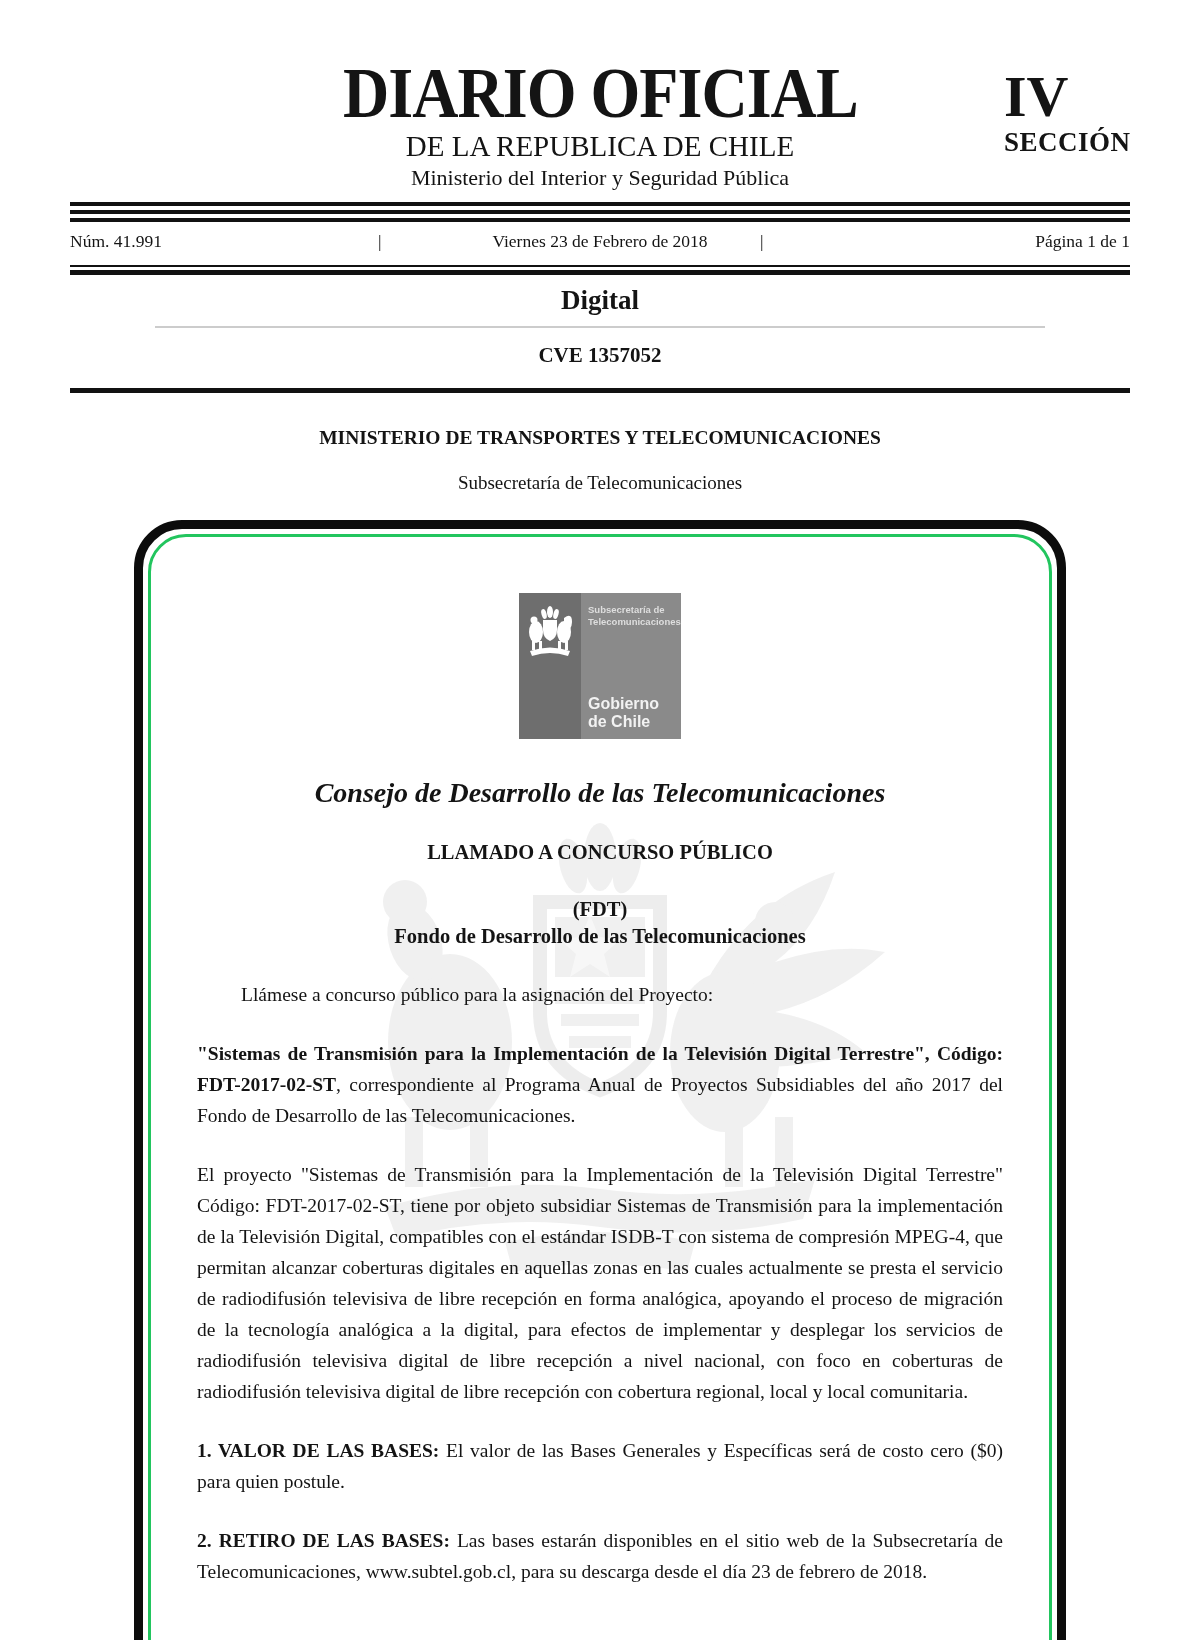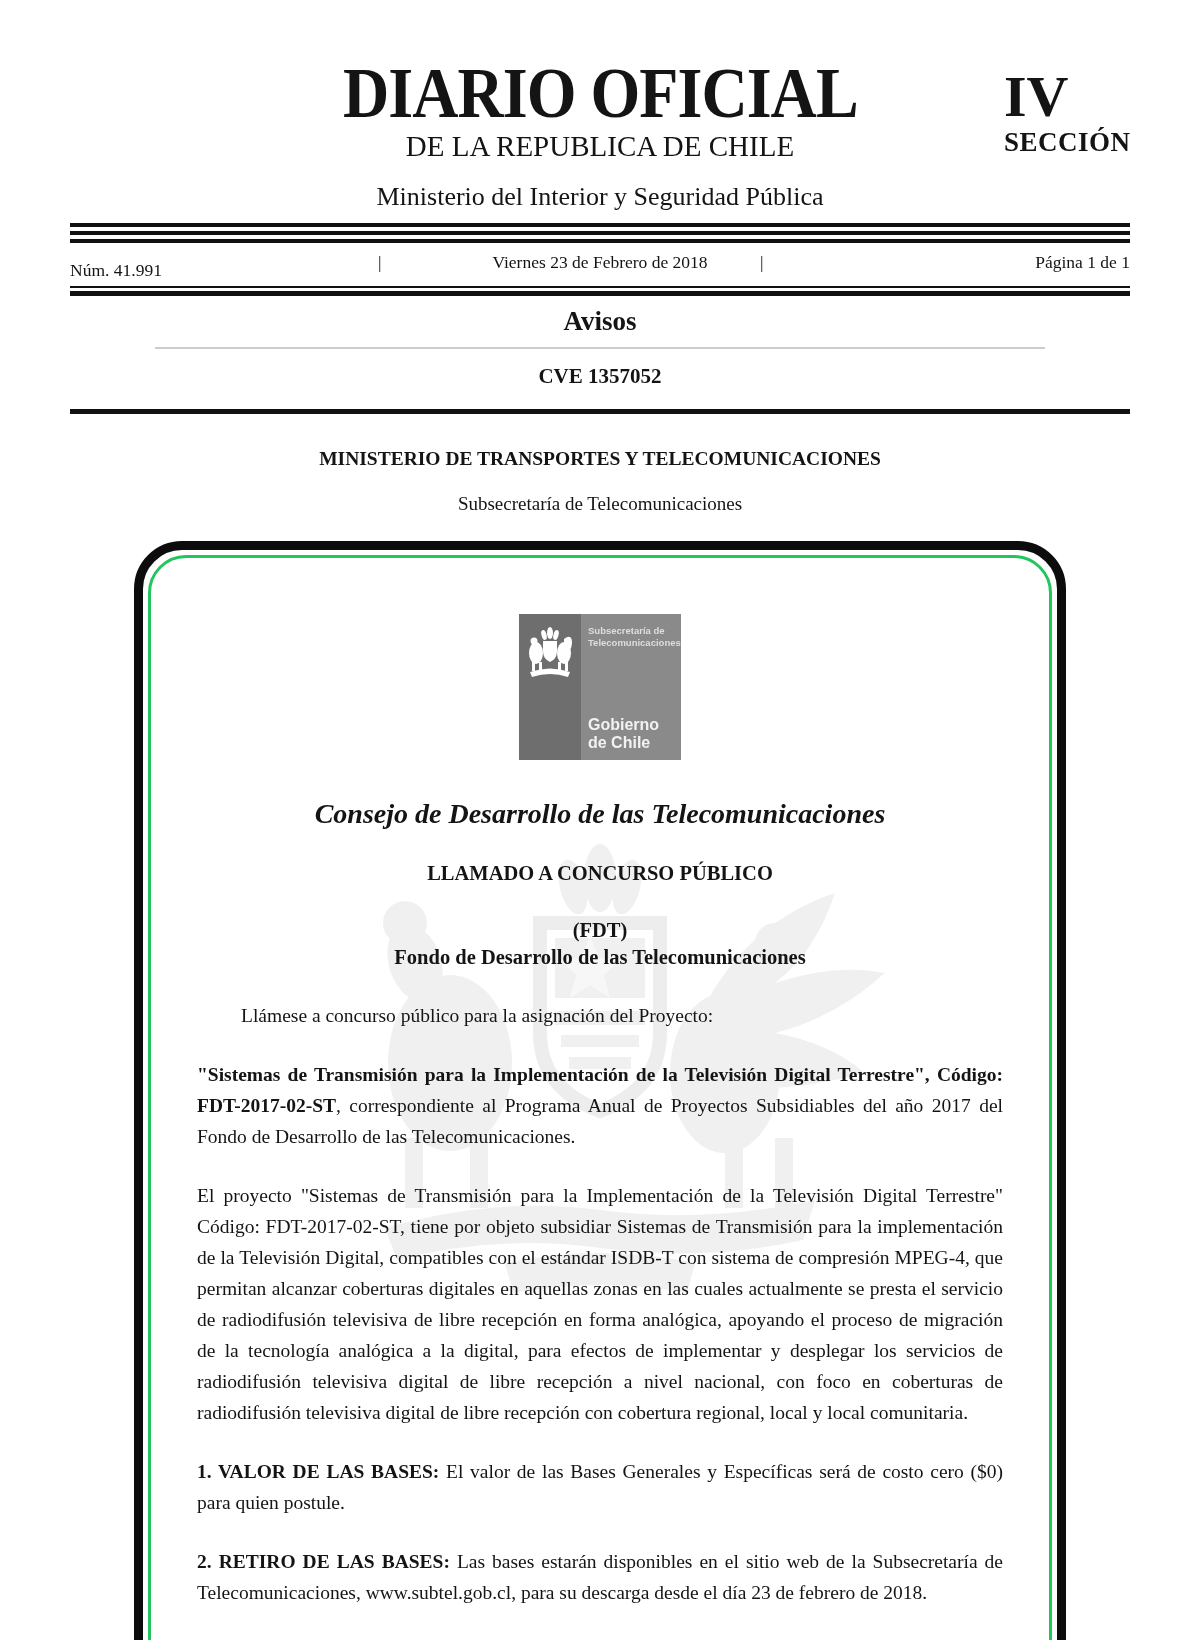--- a/index.html
+++ b/index.html
@@ -8,36 +8,36 @@
     font-family:"Liberation Serif", serif;color:#141414;
     -webkit-font-smoothing:antialiased;
   }
   .content{position:absolute;left:70px;right:70px;top:0;}
 
   
   .masthead{position:relative;margin-top:58px;text-align:center;}
   .masthead-center{display:inline-block;}
   .doc-title{font-size:66px;font-weight:bold;letter-spacing:-1px;line-height:1.0;transform:scale(.97,1.08);transform-origin:center top;}
   .doc-subtitle{font-size:29px;line-height:1.15;margin-top:6px;}
-  .doc-ministry{font-size:26px;line-height:1.2;margin-top:18px;}
+  .doc-ministry{font-size:22px;line-height:1.2;margin-top:2px;}
   .section-block{position:absolute;right:6px;top:14px;text-align:left;width:120px;}
   .section-number{font-size:58px;font-weight:bold;line-height:.85;}
   .section-label{font-size:27px;font-weight:bold;letter-spacing:.5px;margin-top:6px;}
 
   
   .rule-a{border-top:4px solid #111;border-bottom:2px solid #111;height:4px;margin-top:10px;}
   .rule-b{border-top:2px solid #111;border-bottom:4px solid #111;height:4px;}
   .rule-heavy{border-top:2px solid #111;border-bottom:5px solid #111;height:3px;}
   .rule-light{border-top:2px solid #cccccc;margin:10px 85px 0;}
   .rule-thick{border-top:5px solid #111;margin-top:20px;}
 
   .banner{font-size:23px;font-weight:bold;text-align:center;padding:7px 0 6px;}
 
   .info-bar{position:relative;height:26px;margin:9px 0 8px;font-size:17.5px;}
-  .info-issue{position:absolute;left:0;top:8px;}
+  .info-issue{position:absolute;left:0;top:0;}
   .info-sep1{position:absolute;left:308px;top:0;}
   .info-date{position:absolute;left:50%;transform:translateX(-50%);top:0;}
   .info-sep2{position:absolute;left:690px;top:0;}
   .info-page{position:absolute;right:0;top:0;}
 
   .avisos-heading{text-align:center;font-size:27px;font-weight:bold;margin-top:10px;}
   .cve{text-align:center;font-size:21px;font-weight:bold;margin-top:15px;}
 
   .ministry-title{text-align:center;font-weight:bold;font-size:19.5px;margin-top:34px;}
   .ministry-subtitle{text-align:center;font-size:19px;margin-top:23px;}
@@ -86,21 +86,21 @@
 
   <div class="info-bar">
     <span class="info-issue">Núm. 41.991</span>
     <span class="info-sep1">|</span>
     <span class="info-date">Viernes 23 de Febrero de 2018</span>
     <span class="info-sep2">|</span>
     <span class="info-page">Página 1 de 1</span>
   </div>
   <div class="rule-heavy"></div>
 
-  <div class="avisos-heading">Avisos</div>
+  <div class="avisos-heading">Digital</div>
   <div class="rule-light"></div>
   <div class="cve">CVE 1357052</div>
   <div class="rule-thick"></div>
 
   <div class="ministry-title">MINISTERIO DE TRANSPORTES Y TELECOMUNICACIONES</div>
   <div class="ministry-subtitle">Subsecretaría de Telecomunicaciones</div>
 
   <div class="notice-box">
     <div class="notice-inner">
 

